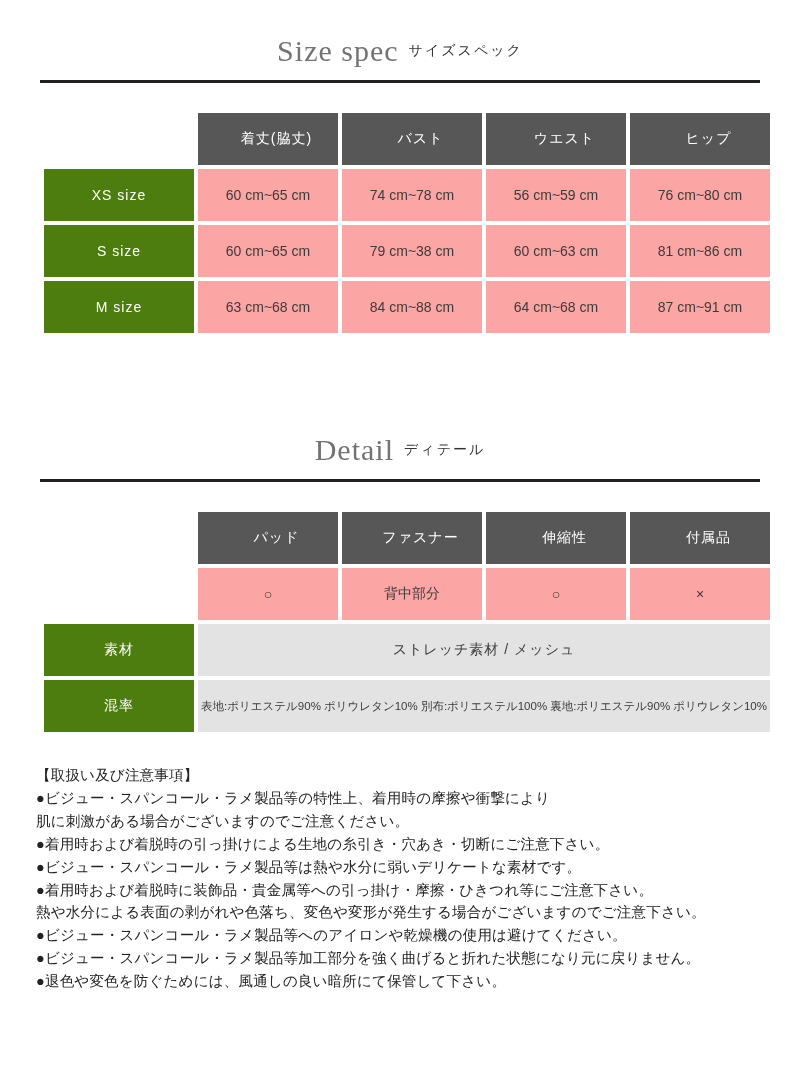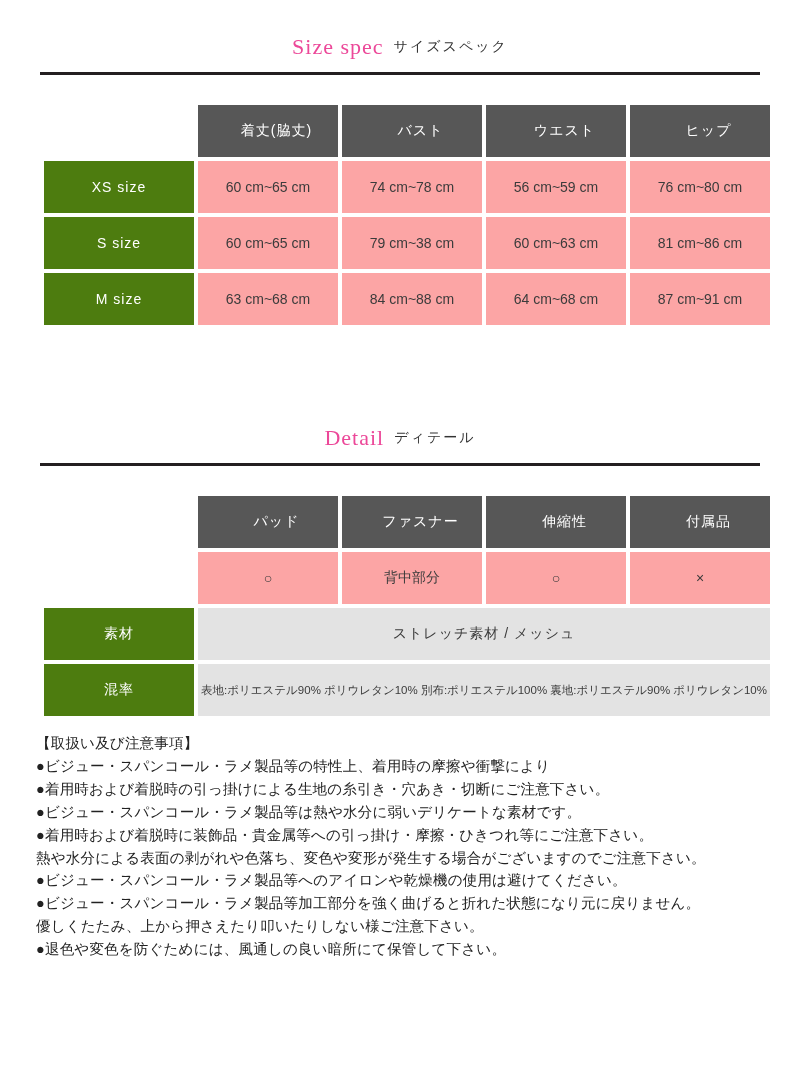--- a/index.html
+++ b/index.html
@@ -22,23 +22,23 @@
     background: #ffffff;
   }
 
   
   .section-head {
     text-align: center;
     padding-top: 34px;
   }
   .section-head .title-en {
     font-family: "Liberation Serif", serif;
-    font-size: 22px;
-    letter-spacing: 1px;
-    color: #ec4899;
+    font-size: 30px;
+    letter-spacing: 1px;
+    color: #737373;
     vertical-align: middle;
   }
   .section-head .title-jp {
     font-size: 14px;
     letter-spacing: 2px;
     color: #333333;
     margin-left: 10px;
     vertical-align: middle;
   }
   .rule {
@@ -101,21 +101,21 @@
     letter-spacing: 1px;
   }
   .merge-light.small {
     font-size: 11.5px;
     letter-spacing: 0;
     text-align: center;
   }
 
   
   .notes {
-    margin: 12px 40px 0 36px;
+    margin: 28px 40px 0 36px;
     font-size: 14.5px;
     line-height: 1.58;
     color: #222222;
     letter-spacing: 0.2px;
   }
   .notes .line {
     white-space: nowrap;
   }
   .spacer-lg { height: 62px; }
   .bottom-pad { height: 90px; }
@@ -211,24 +211,24 @@
           <td class="hdr-side">混率</td>
           <td class="merge-light small" colspan="4">表地:ポリエステル90%  ポリウレタン10%  別布:ポリエステル100%  裏地:ポリエステル90%  ポリウレタン10%</td>
         </tr>
       </tbody>
     </table>
   </div>
 
   <div class="notes">
     <div class="line">【取扱い及び注意事項】</div>
     <div class="line">●ビジュー・スパンコール・ラメ製品等の特性上、着用時の摩擦や衝撃により</div>
+    <div class="line">肌に刺激がある場合がございますのでご注意ください。</div>
     <div class="line">●着用時および着脱時の引っ掛けによる生地の糸引き・穴あき・切断にご注意下さい。</div>
     <div class="line">●ビジュー・スパンコール・ラメ製品等は熱や水分に弱いデリケートな素材です。</div>
     <div class="line">●着用時および着脱時に装飾品・貴金属等への引っ掛け・摩擦・ひきつれ等にご注意下さい。</div>
     <div class="line">熱や水分による表面の剥がれや色落ち、変色や変形が発生する場合がございますのでご注意下さい。</div>
     <div class="line">●ビジュー・スパンコール・ラメ製品等へのアイロンや乾燥機の使用は避けてください。</div>
     <div class="line">●ビジュー・スパンコール・ラメ製品等加工部分を強く曲げると折れた状態になり元に戻りません。</div>
-    <div class="line">優しくたたみ、上から押さえたり叩いたりしない様ご注意下さい。</div>
     <div class="line">●退色や変色を防ぐためには、風通しの良い暗所にて保管して下さい。</div>
   </div>
 
   <div class="bottom-pad"></div>
 </div>
 
 </body></html>

